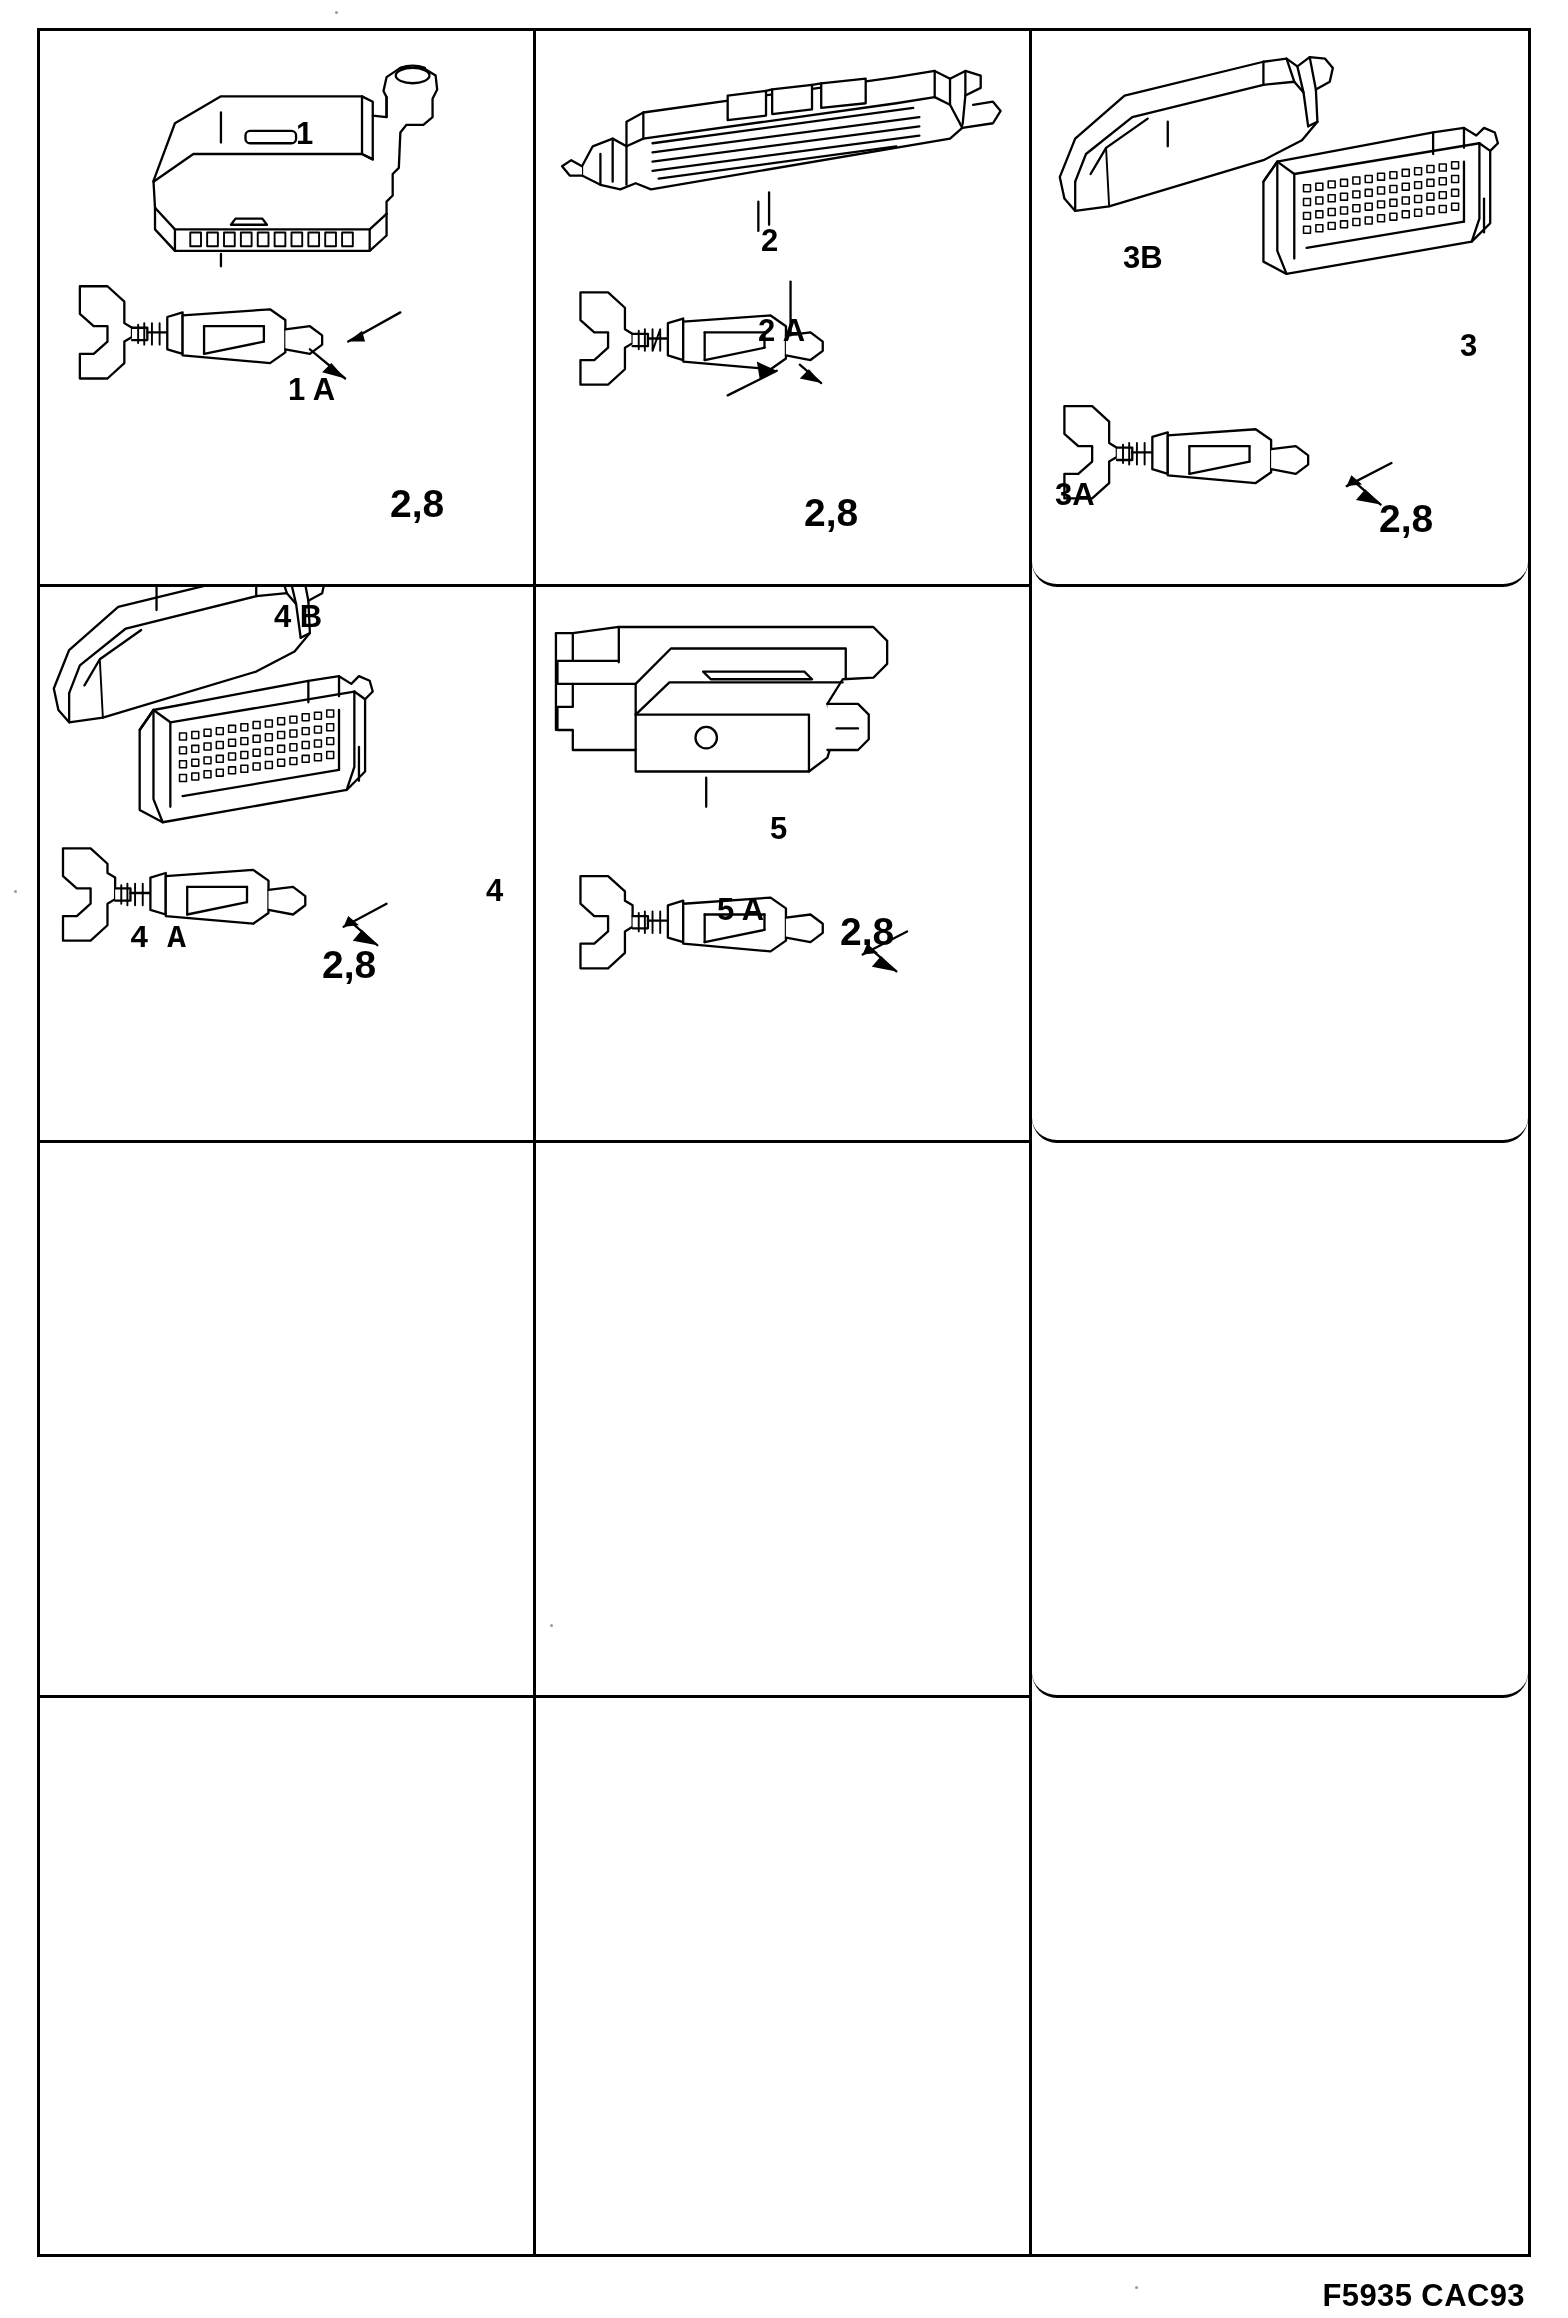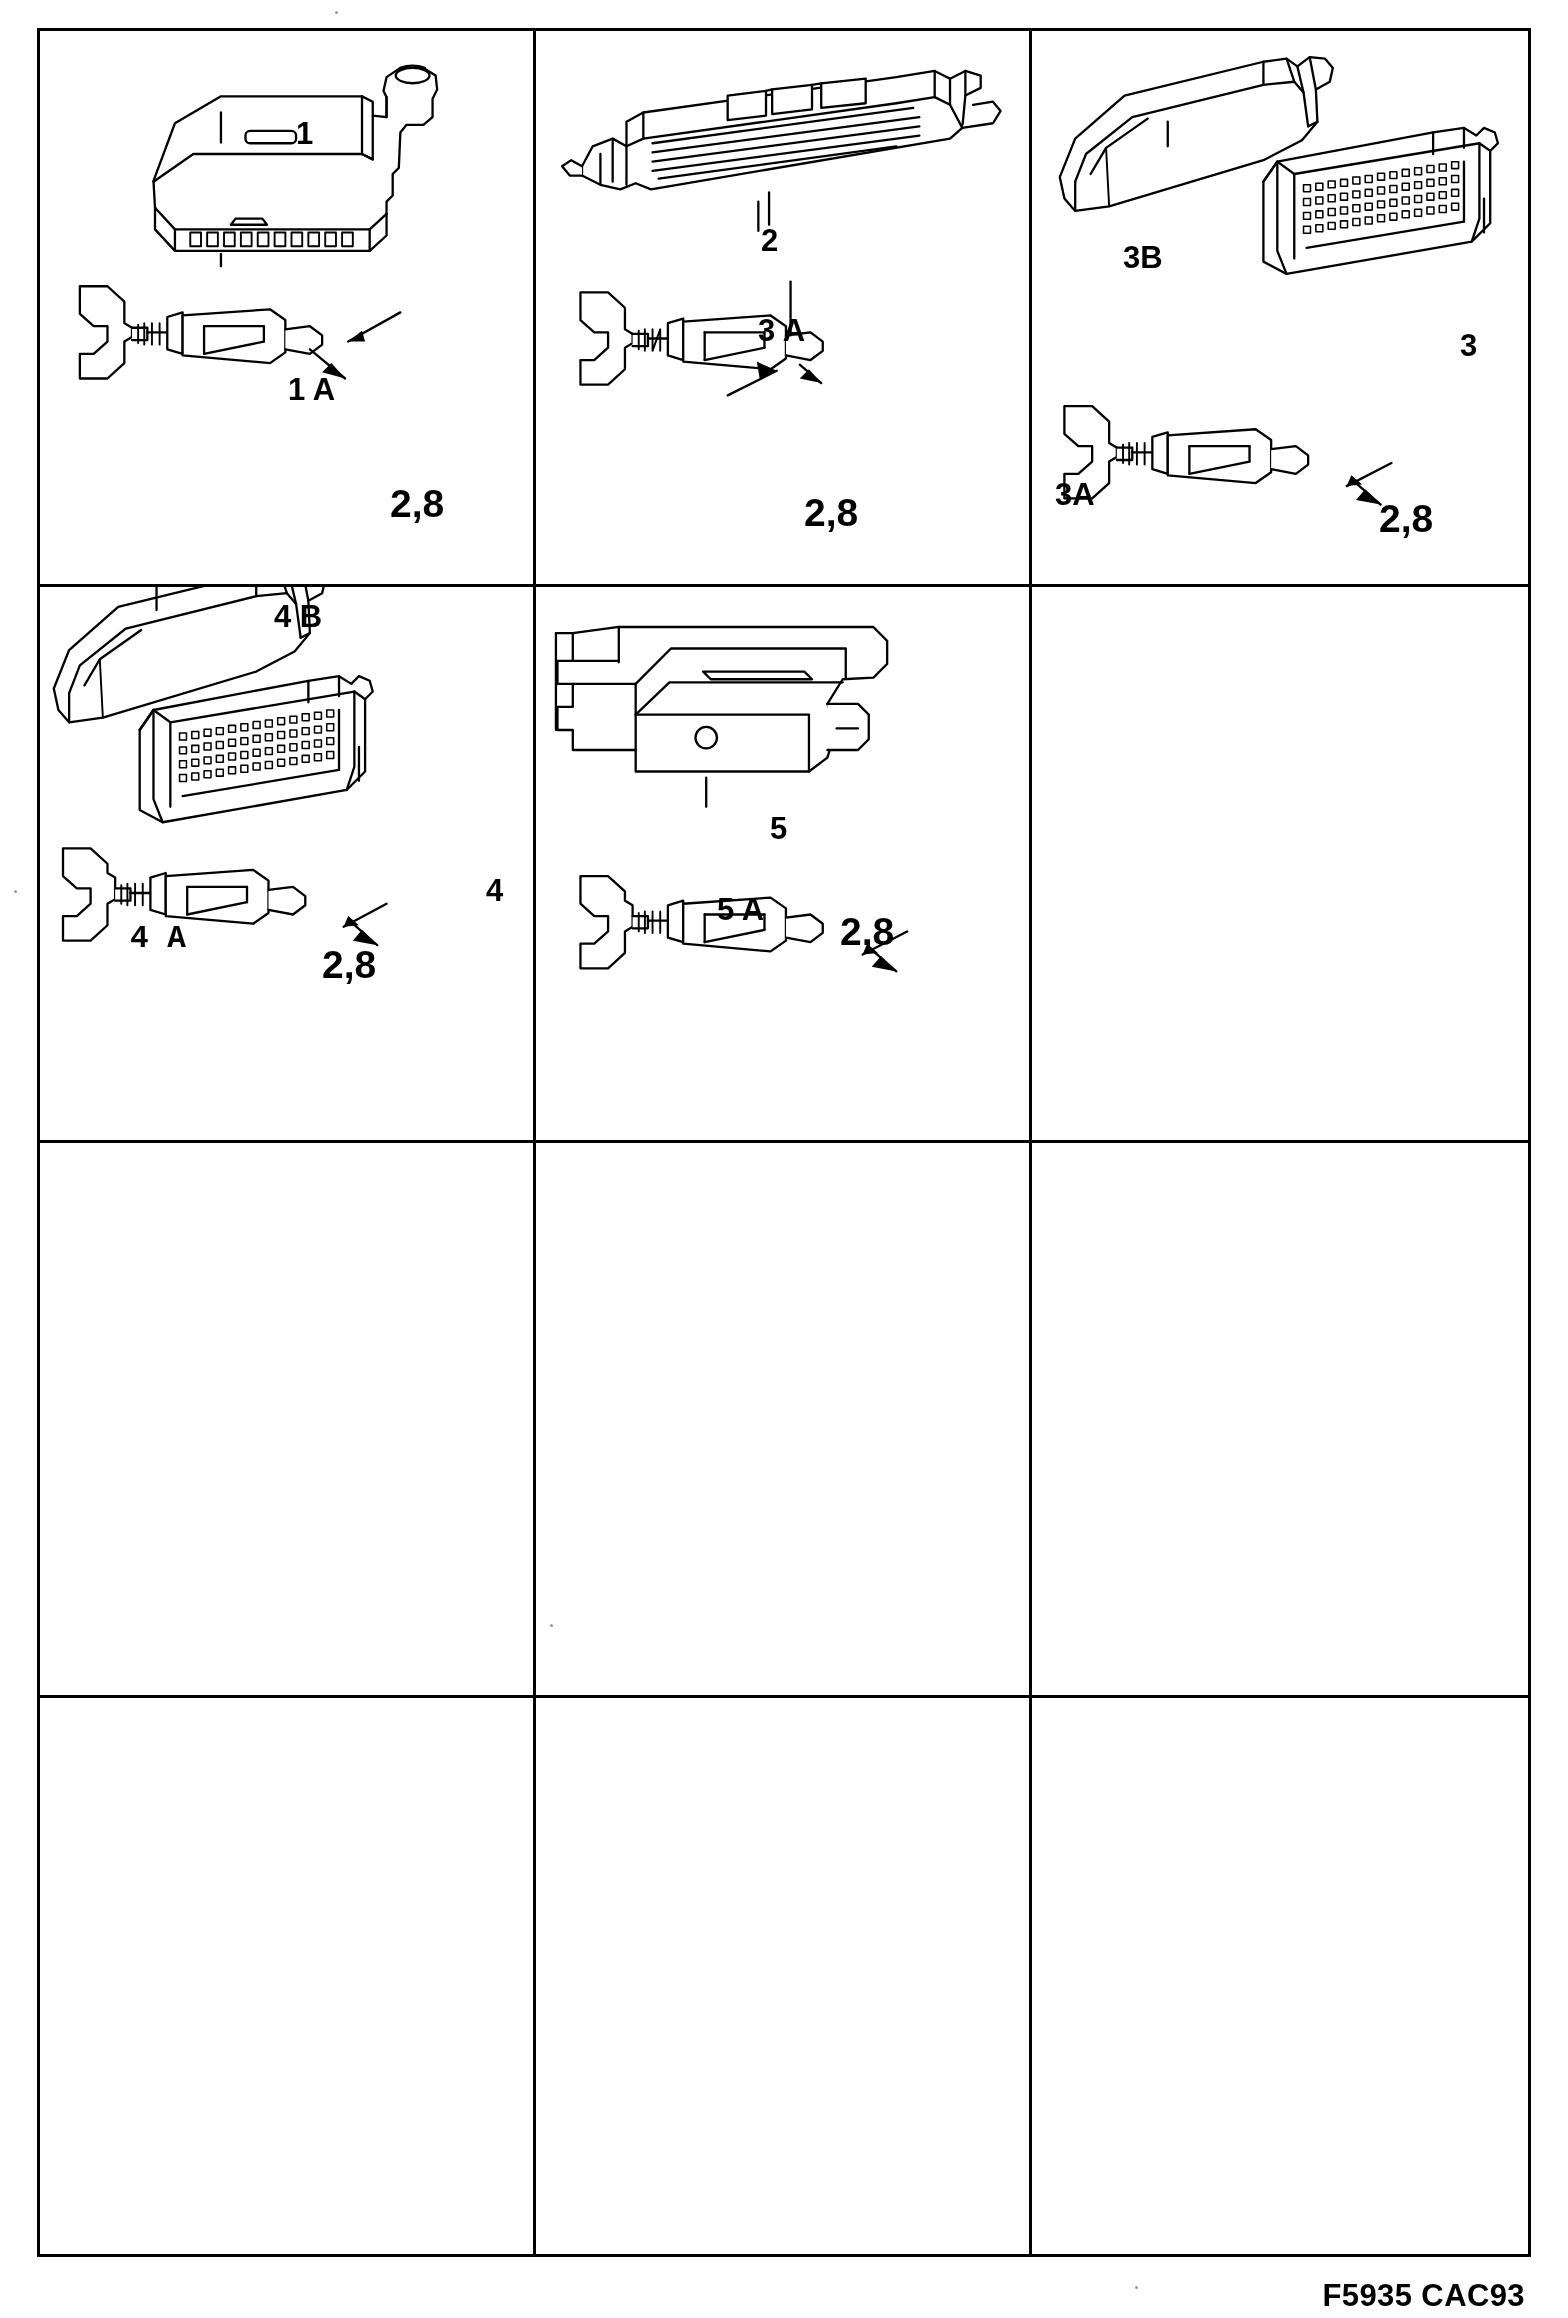--- a/index.html
+++ b/index.html
@@ -36,21 +36,21 @@
     grid-template-columns: 1fr 1fr 1fr;
     grid-template-rows: 1fr 1fr 1fr 1fr;
   }
   .cell {
     position: relative;
     border-right: 3.9px solid #000;
     border-bottom: 3.9px solid #000;
     box-sizing: border-box;
     overflow: hidden;
   }
-  .cell.col3 { border-right: none; }
+  .cell.col3 { border-right: none; border-radius: 25px; }
   .cell.row4 { border-bottom: none; }
 
   .cell svg { position: absolute; left: 0; top: 0; width: 100%; height: 100%; }
 
   
   .lbl {
     position: absolute;
     font-family: "Liberation Sans", sans-serif;
     font-weight: bold;
     color: #000;
@@ -213,21 +213,21 @@
             <path d="M290 260 L290 222"></path>
             <path d="M332 396 L332 326"></path>
             <path d="M372 458 L344 434"></path>
             <path d="M344 452 L372 458 L356 440" fill="#000" stroke="none"></path>
             <path d="M250 474 L314 442"></path>
             <path d="M288 430 L314 442 L292 454" fill="#000" stroke="none"></path>
           </g>
         </g>
       </svg>
       <span class="lbl big" style="left:225px; top:194px;">2</span>
-      <span class="lbl big" style="left:222px; top:284px;">3 A</span>
+      <span class="lbl big" style="left:222px; top:284px;">2 A</span>
       <span class="lbl mid" style="left:268px; top:462px;">2,8</span>
     </div>
 
     <div class="cell col3 row1">
       <svg viewBox="0 0 643 719" preserveAspectRatio="none">
         <g fill="none" stroke="#000" stroke-width="3" stroke-linejoin="round" stroke-linecap="round">
 
           <path d="M42 218 L36 190 L56 140 L120 84 L300 40 L330 36 L344 46 L360 34 L380 36
                    L390 48 L386 66 L368 76 L370 118 L350 142 L300 168 L100 228 L56 234 Z" fill="#fff"></path>
           <path d="M56 196 L70 160 L130 112 L300 70 L340 66 L352 80 L358 124"></path>

